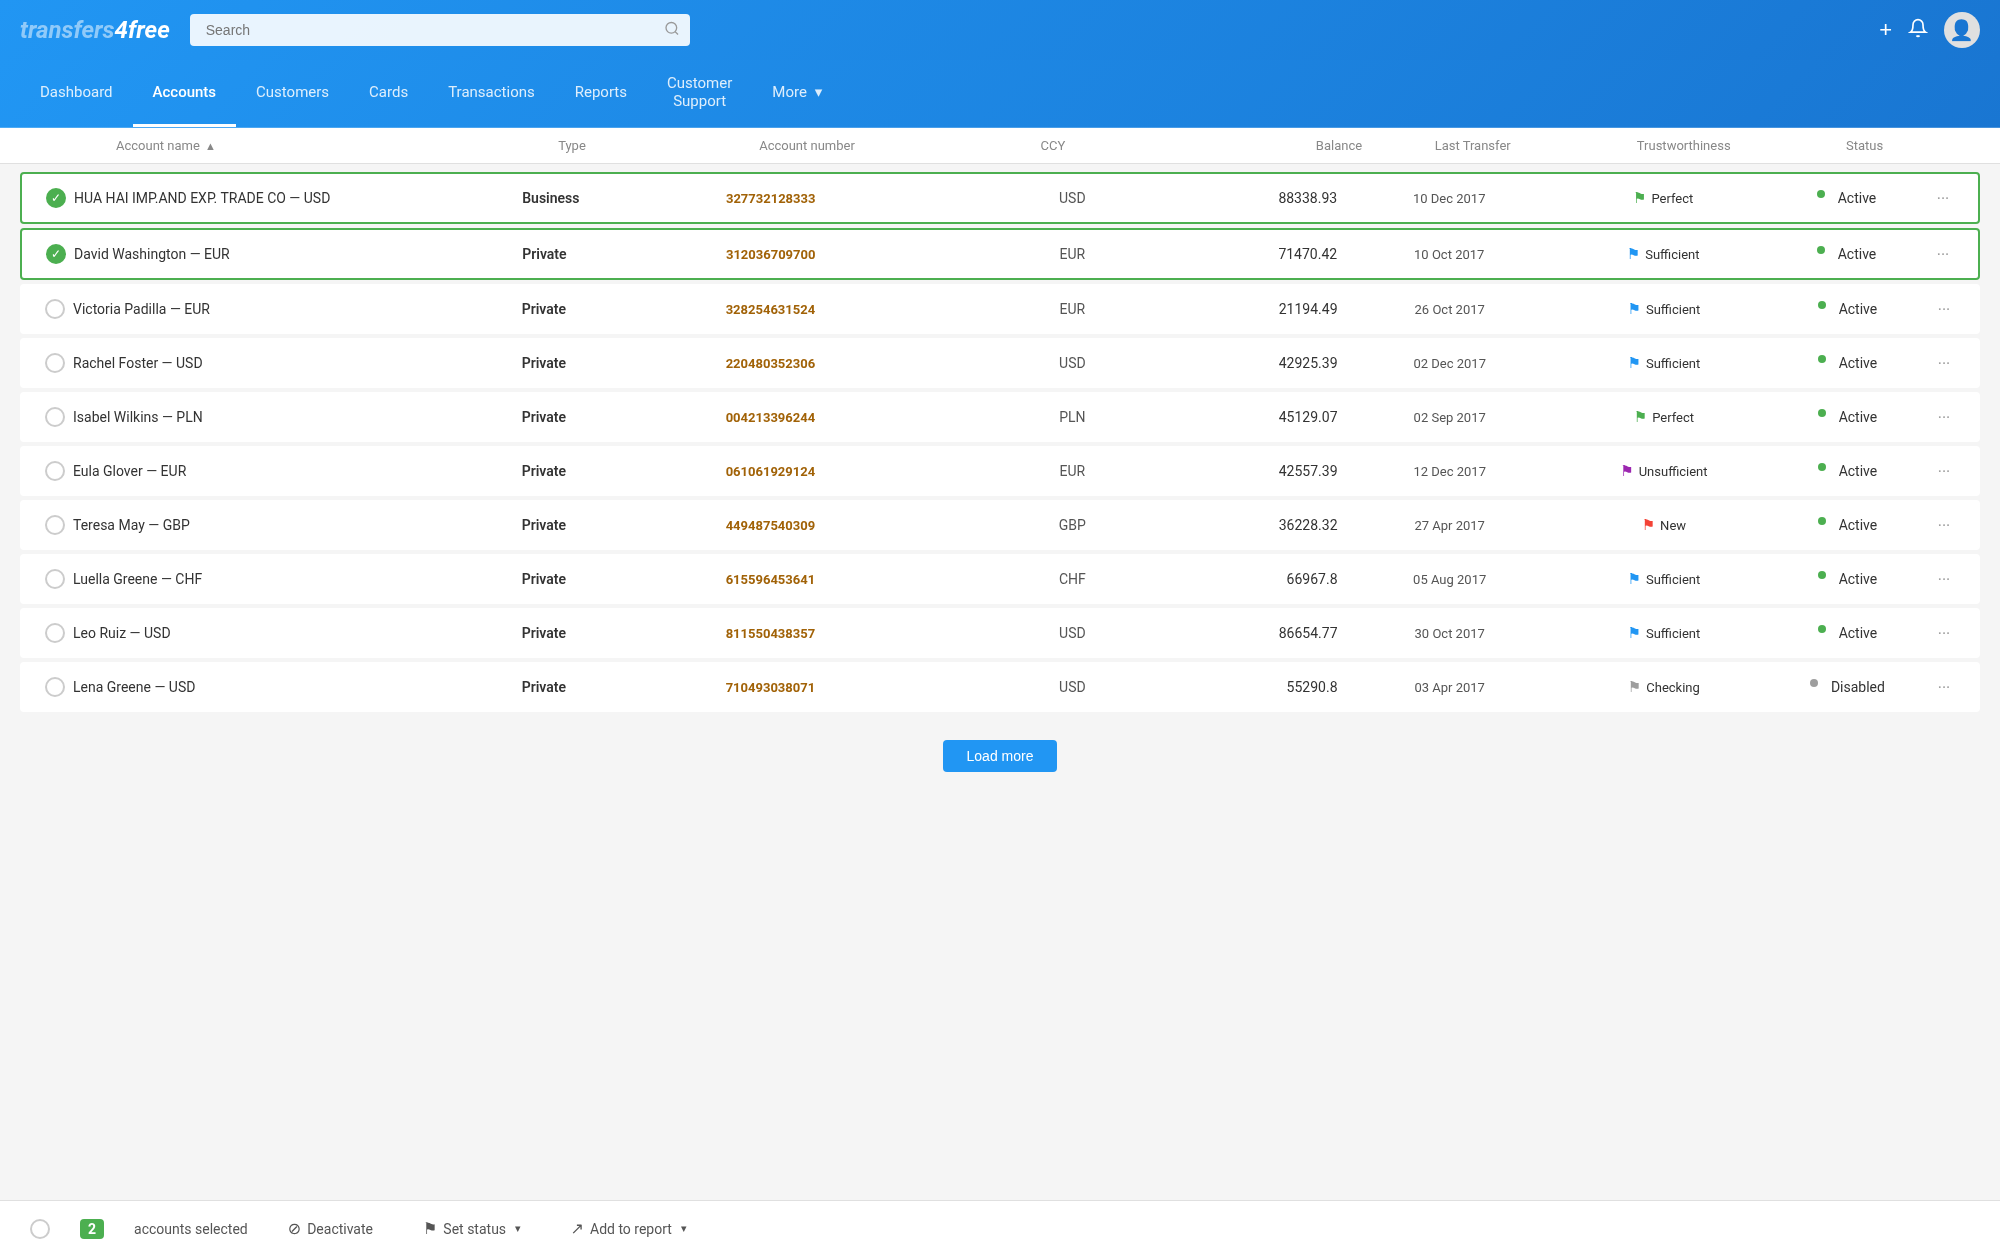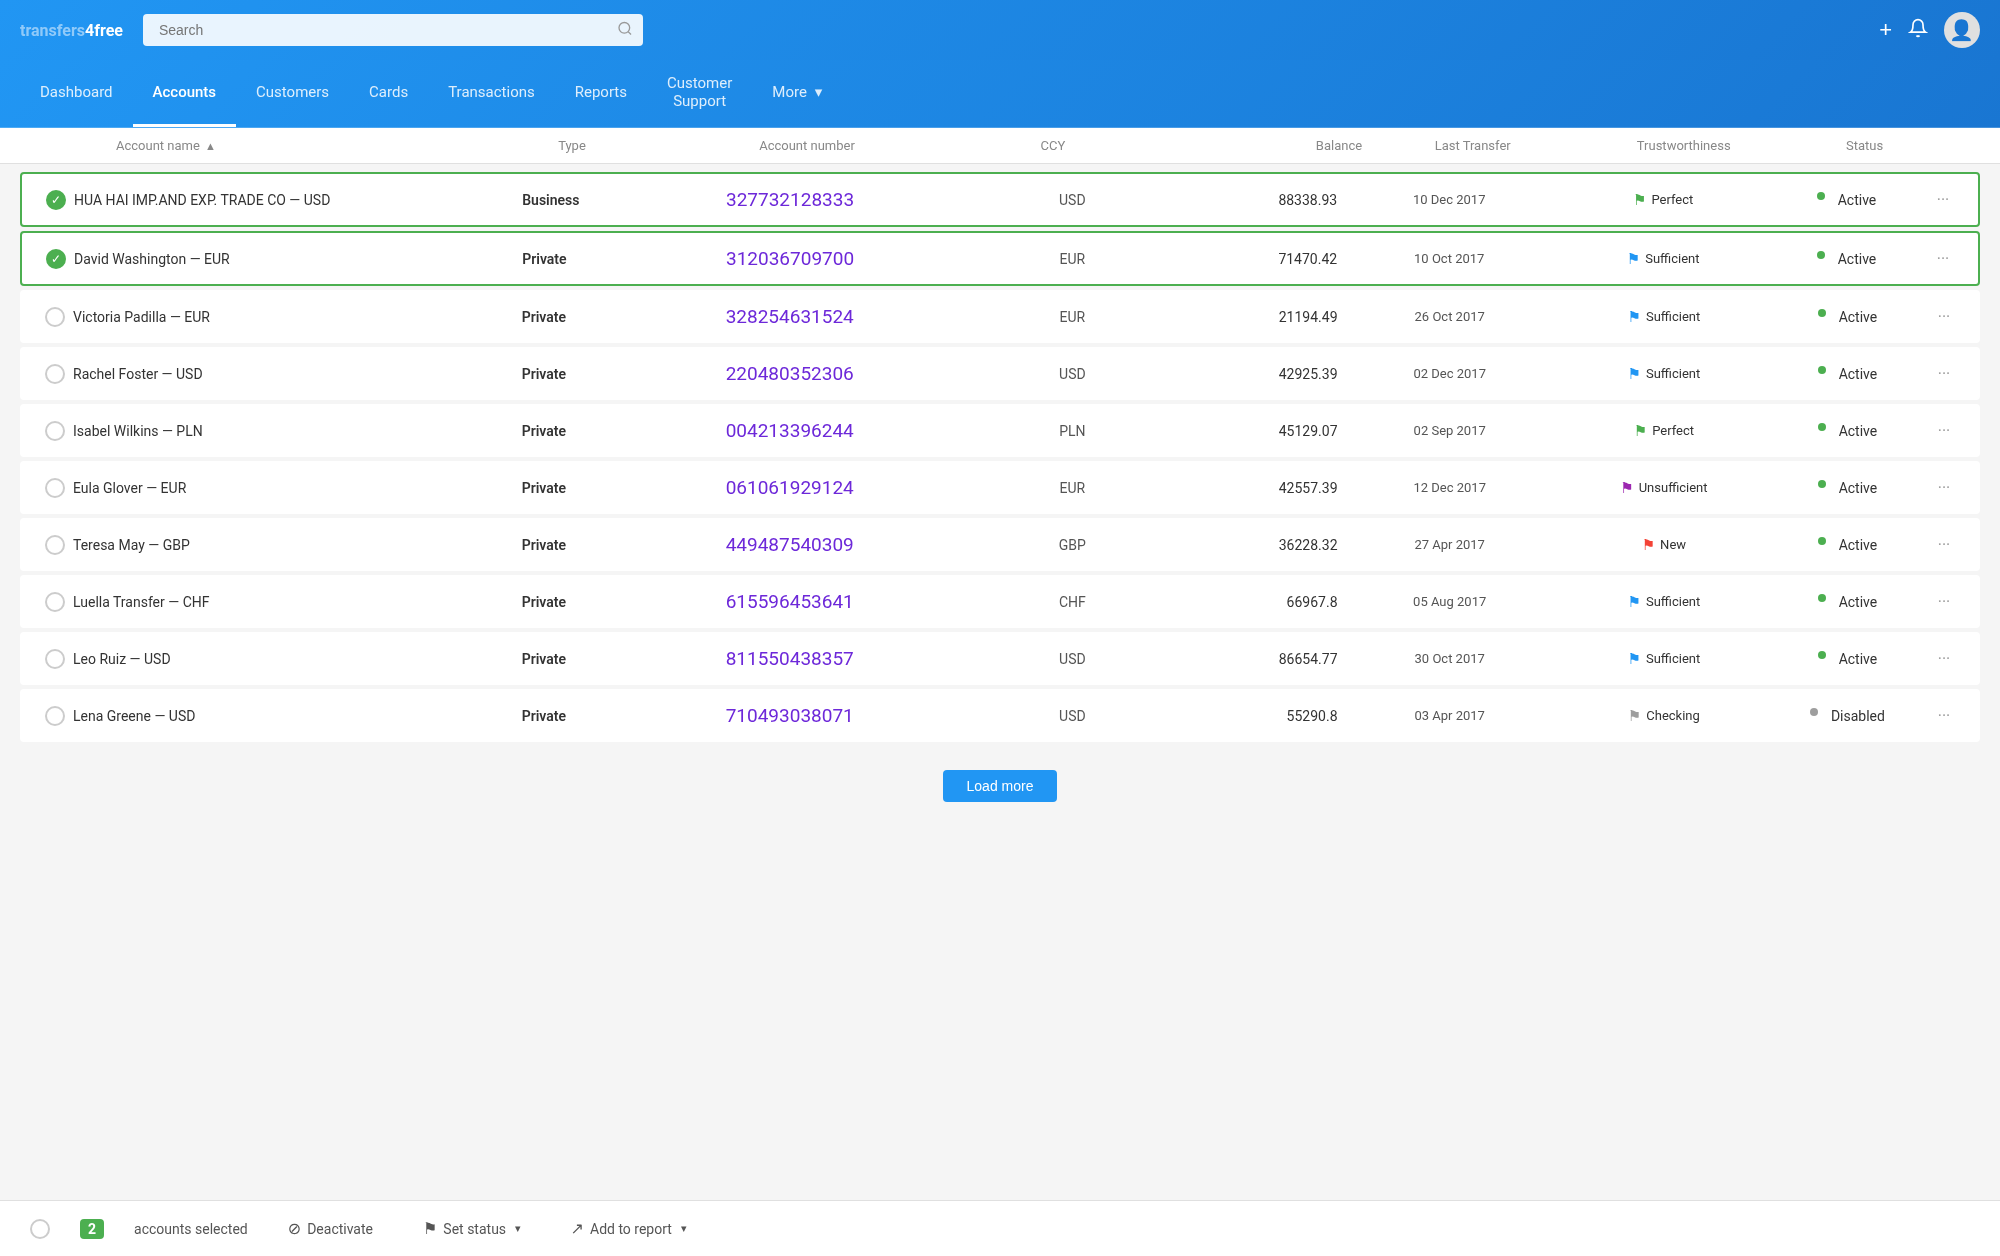--- a/index.html
+++ b/index.html
@@ -9,23 +9,24 @@
     .header {
       background: linear-gradient(135deg, #2196f3, #1976d2);
       height: 60px;
       display: flex;
       align-items: center;
       padding: 0 20px;
       gap: 20px;
     }
     .logo {
       color: white;
-      font-size: 16px;
+      font-size: 24px;
       font-weight: bold;
       white-space: nowrap;
+      font-style: italic;
     }
     .logo span { color: #90caf9; }
     .search-bar {
       flex: 1;
       max-width: 500px;
       position: relative;
     }
     .search-bar input {
       width: 100%;
       padding: 8px 40px 8px 16px;
@@ -168,21 +169,21 @@
     }
 
     .row-data {
       flex: 1;
       display: flex;
       align-items: center;
     }
 
     .account-name { flex: 2.2; font-size: 14px; color: #333; }
     .account-type { flex: 1; font-weight: 600; font-size: 14px; }
-    .account-num { flex: 1.4; color: #6d28d9; font-size: 19px; }
+    .account-num { flex: 1.4; color: #a16207; font-size: 13px; font-weight: bold; }
     .account-ccy { flex: 0.6; text-align: center; color: #555; }
     .account-balance { flex: 1; text-align: right; color: #333; }
     .account-last { flex: 1.1; text-align: center; color: #555; font-size: 13px; }
     .account-trust { flex: 1; display: flex; align-items: center; justify-content: center; gap: 5px; }
     .account-status { flex: 0.8; display: flex; align-items: flex-start; justify-content: center; gap: 13px; }
     .account-actions { width: 30px; text-align: center; cursor: pointer; color: #999; font-size: 16px; }
 
     .status-dot {
       width: 8px;
       height: 8px;
@@ -478,21 +479,21 @@
       <div class="account-actions">···</div>
     </div>
   </div>
     <div class="account-row">
     <div class="row-checkbox">
       <div class="checkbox-circle ">
         
       </div>
     </div>
     <div class="row-data">
-      <div class="account-name">Luella Transfer — CHF</div>
+      <div class="account-name">Luella Greene — CHF</div>
       <div class="account-type">Private</div>
       <div class="account-num">615596453641</div>
       <div class="account-ccy">CHF</div>
       <div class="account-balance">66967.8</div>
       <div class="account-last">05 Aug 2017</div>
       <div class="account-trust">
         <span style="color:#2196f3; font-size:15px;">⚑</span>
         <span class="trust-text">Sufficient</span>
       </div>
       <div class="account-status">

